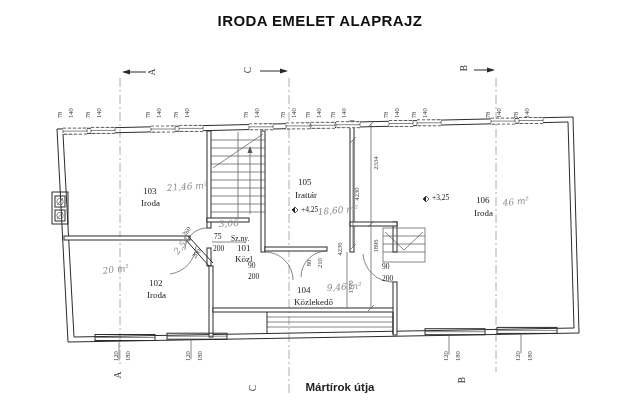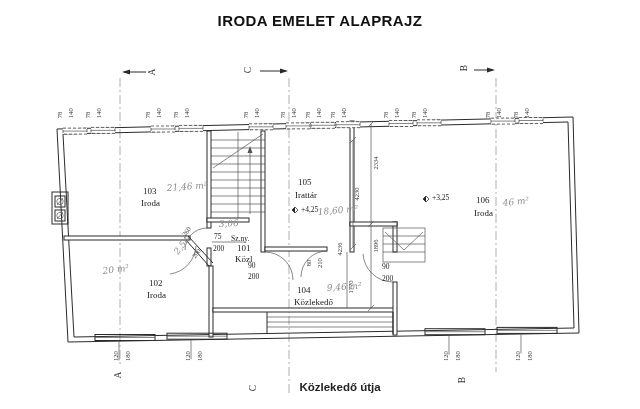--- a/index.html
+++ b/index.html
@@ -23,21 +23,21 @@
   .lvl{font-size:7.5px;fill:#222;}
   .hw{font-size:9px;font-style:italic;fill:#8d8d8d;font-family:"DejaVu Serif",serif;}
   .marker{font-size:9.5px;fill:#333;}
   text{font-family:"Liberation Serif",serif;}
 </style>
 </head>
 <body>
 
 <div id="stage">
   <div id="title">IRODA EMELET ALAPRAJZ</div>
-  <div id="street">Közlekedő útja</div>
+  <div id="street">Mártírok útja</div>
 
   <svg id="plan" width="640" height="409" viewBox="0 0 640 409">
 
     <line class="dashline" x1="120" y1="78" x2="120" y2="366"></line>
     <line class="dashline" x1="289" y1="78" x2="289" y2="396"></line>
     <line class="dashline" x1="496" y1="78" x2="496" y2="372"></line>
 
     <g>
       <line class="line" x1="124" y1="72" x2="146" y2="72"></line>
       <polygon points="122,72 130,69.5 130,74.5" fill="#2b2b2b"></polygon>

